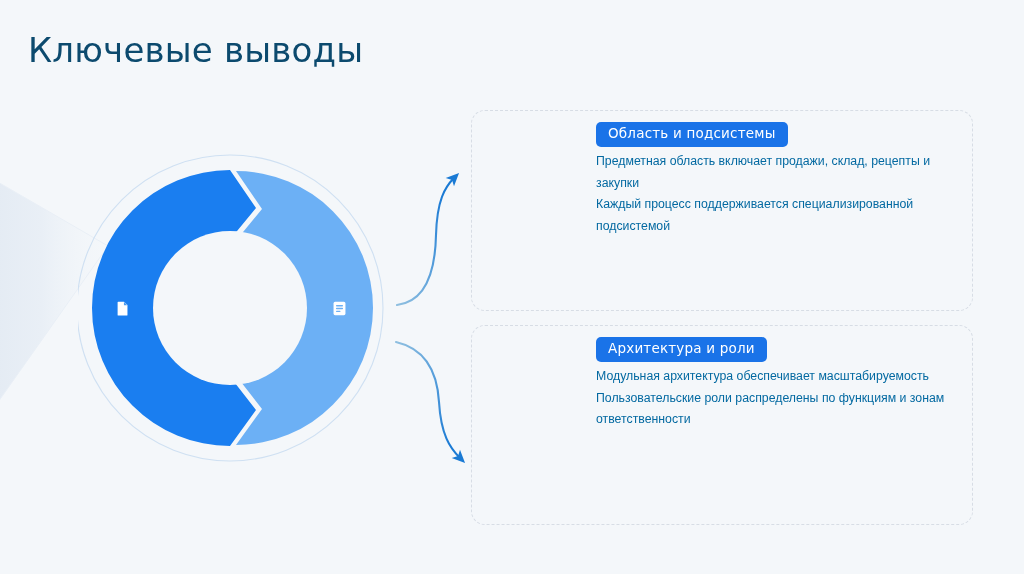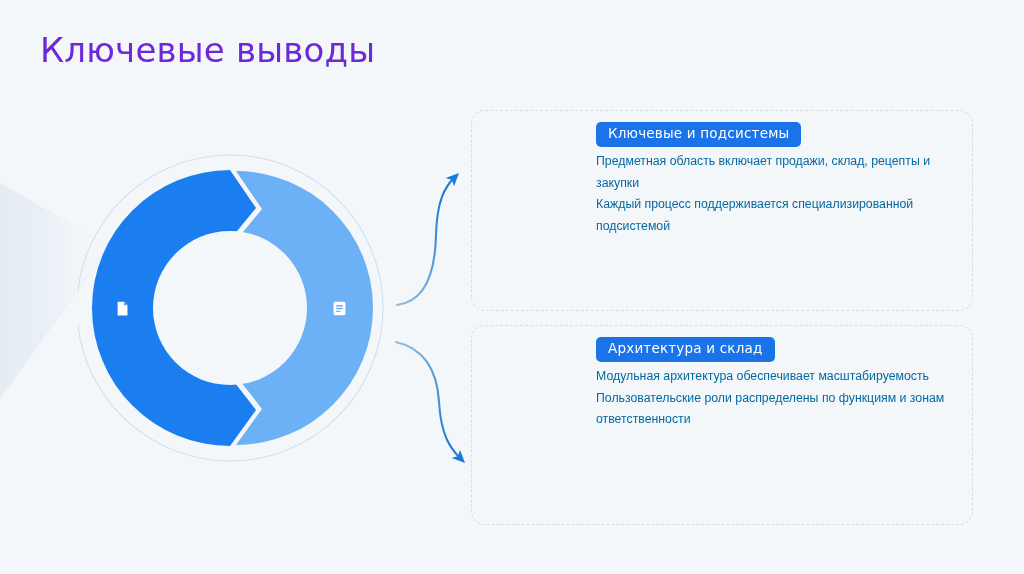--- a/index.html
+++ b/index.html
@@ -17,25 +17,25 @@
     overflow:hidden;
   }
   
   #bg-decor{
     position:absolute;left:0;top:0;width:260px;height:574px;
     pointer-events:none;
   }
   
   #page-title{
     position:absolute;
-    left:40px;top:30px;
+    left:28px;top:30px;
     font-size:34px;
     font-weight:400;
     letter-spacing:.2px;
-    color:#6d28d9;
+    color:#0c4a6e;
     font-family:"DejaVu Sans", sans-serif;
     white-space:nowrap;
   }
   
   #donut-wrap{
     position:absolute;
     left:78px;top:148px;
     width:320px;height:320px;
   }
   .donut-icon{
@@ -169,24 +169,24 @@
       <linearGradient id="arrGrad2" x1="0" y1="0" x2="0.7" y2="1">
         <stop offset="0%" stop-color="#8fbfe0"></stop>
         <stop offset="100%" stop-color="#1a7ad4"></stop>
       </linearGradient>
     </defs>
     <path d="M 7 175 C 32 172 45 150 46 105 C 47 70 55 57 64 48" fill="none" stroke="url(#arrGrad1)" stroke-width="2.1" stroke-linecap="round" marker-end="url(#ah1)"></path>
     <path d="M 6 212 C 32 218 47 238 49 272 C 51 305 60 318 70 328" fill="none" stroke="url(#arrGrad2)" stroke-width="2.1" stroke-linecap="round" marker-end="url(#ah2)"></path>
   </svg>
 
   <div class="card" id="card-1">
-    <div class="badge" id="badge-1">Ключевые и подсистемы</div>
+    <div class="badge" id="badge-1">Область и подсистемы</div>
     <div class="card-body" id="body-1">Предметная область включает продажи, склад, рецепты и закупки
 Каждый процесс поддерживается специализированной подсистемой</div>
   </div>
 
   <div class="card" id="card-2">
-    <div class="badge" id="badge-2">Архитектура и склад</div>
+    <div class="badge" id="badge-2">Архитектура и роли</div>
     <div class="card-body" id="body-2">Модульная архитектура обеспечивает масштабируемость
 Пользовательские роли распределены по функциям и зонам ответственности</div>
   </div>
 
 </div>
 
 </body></html>

